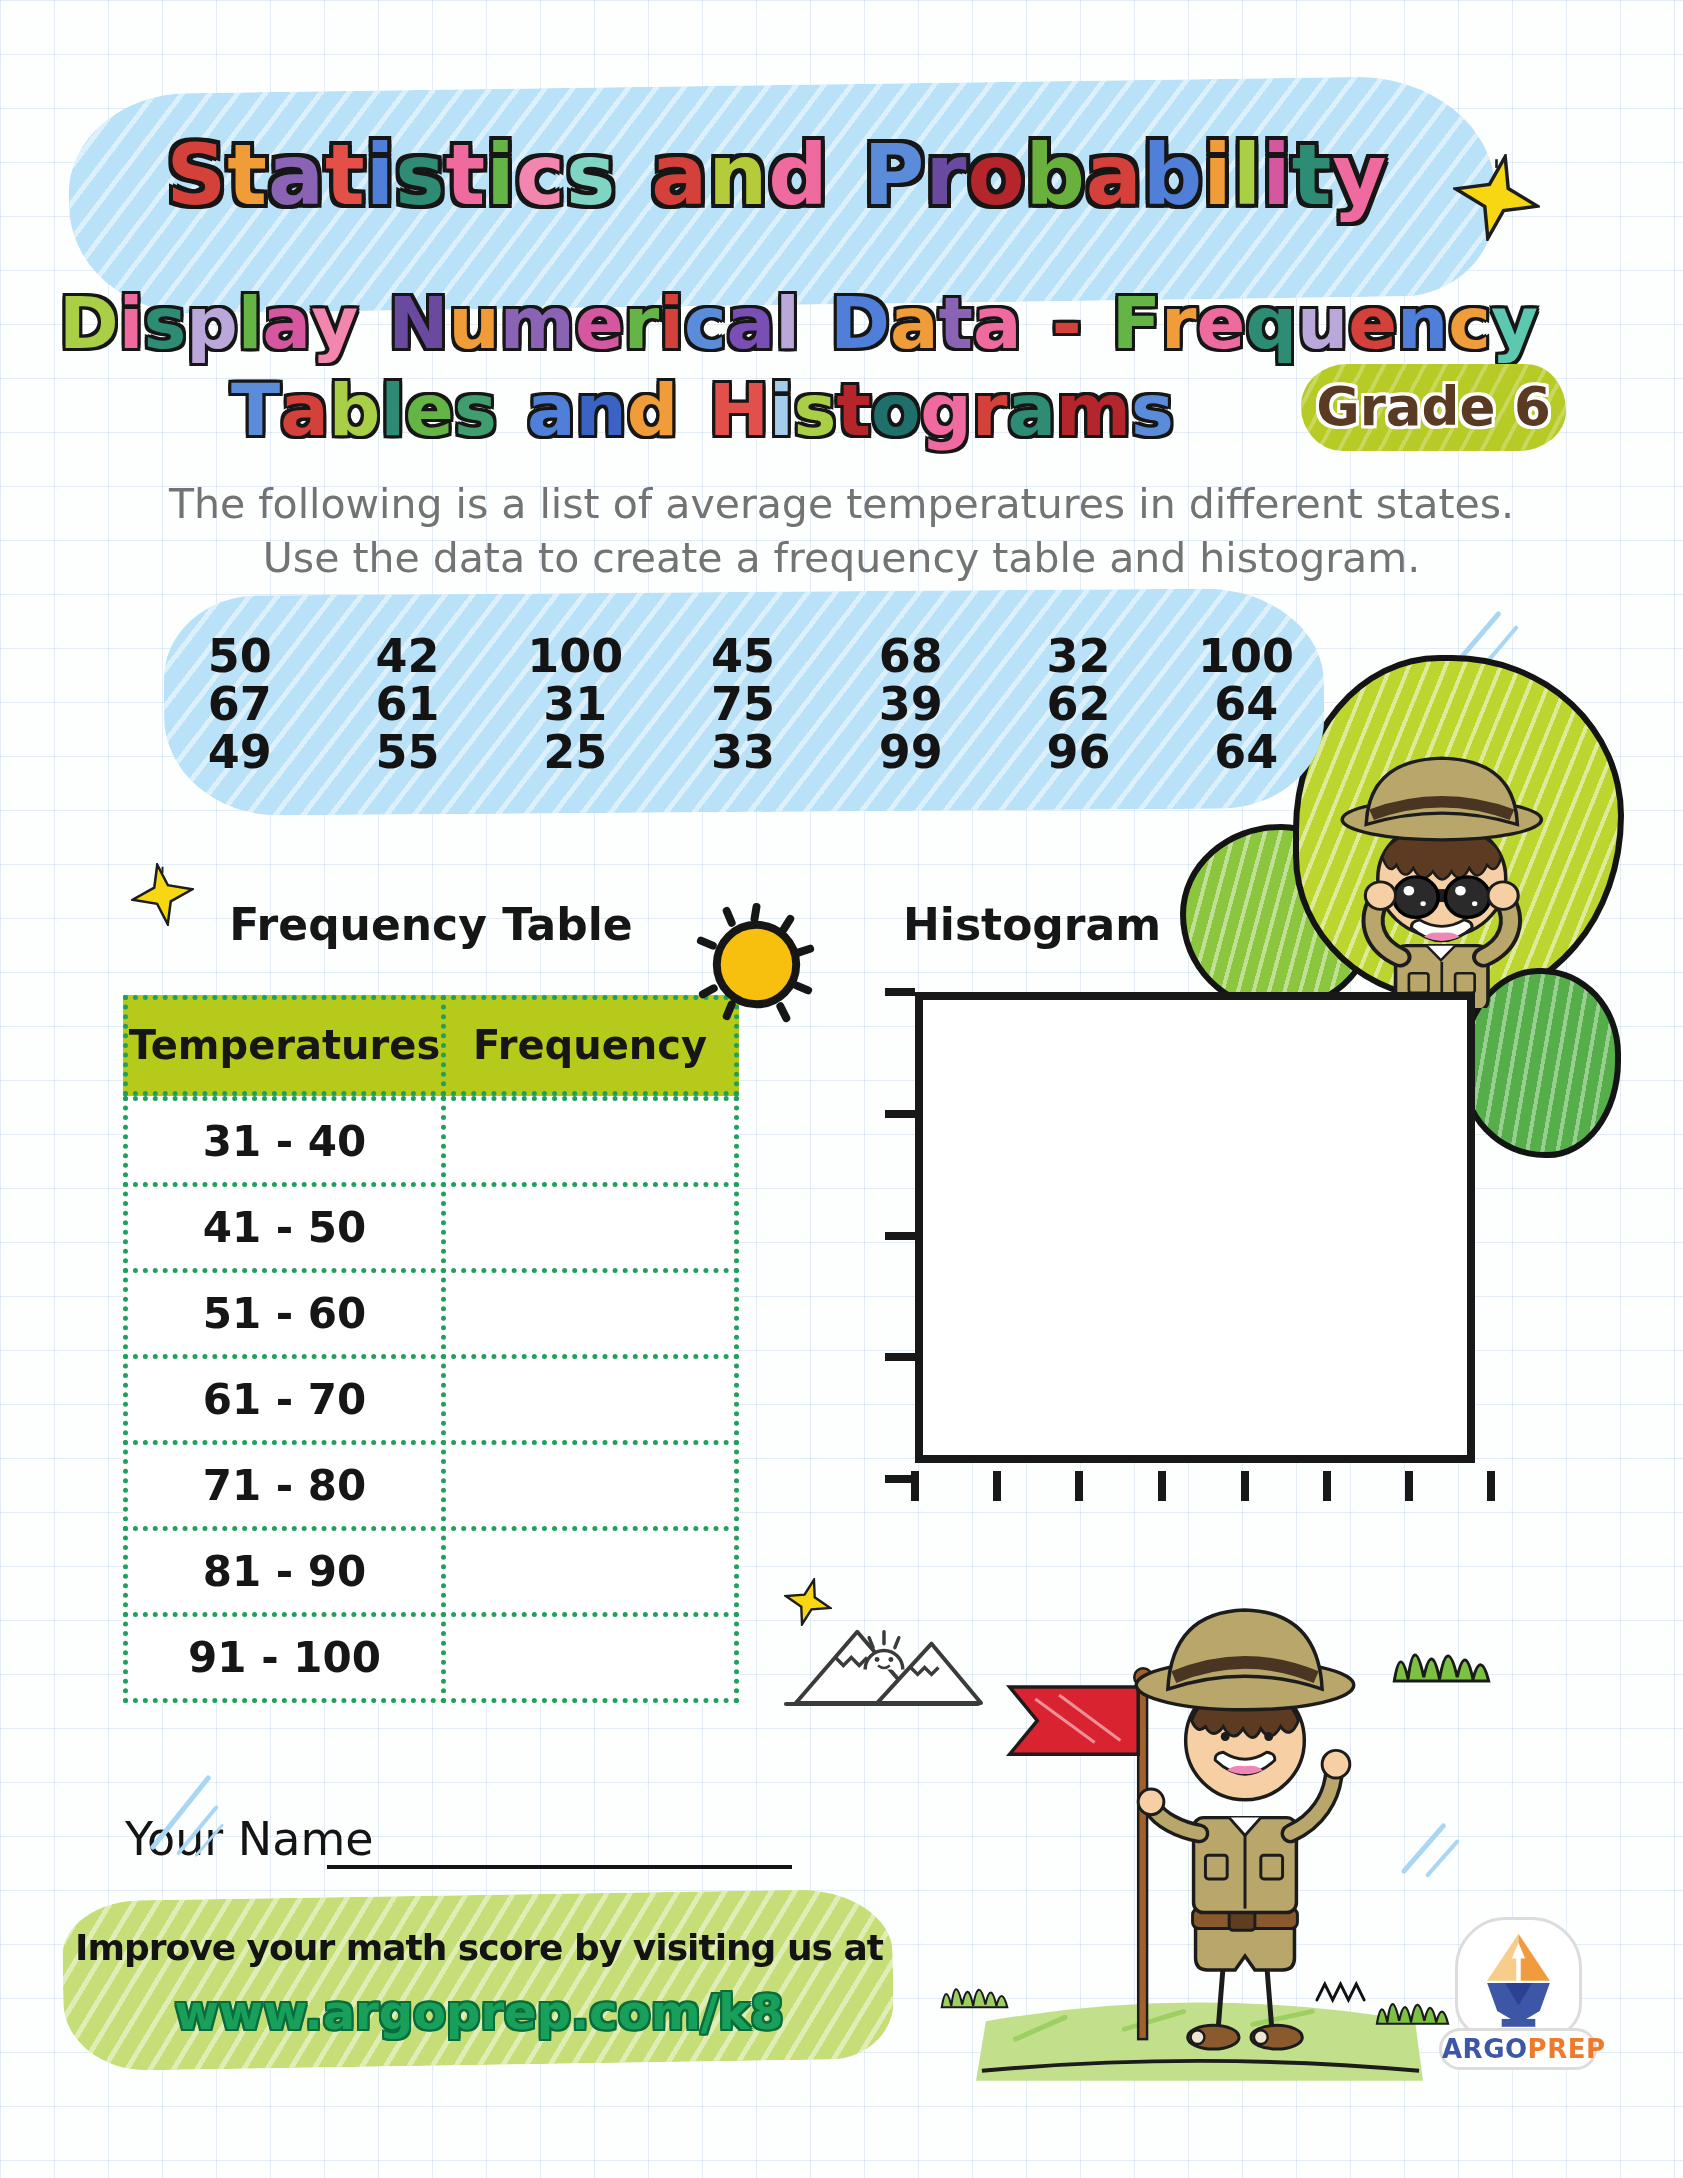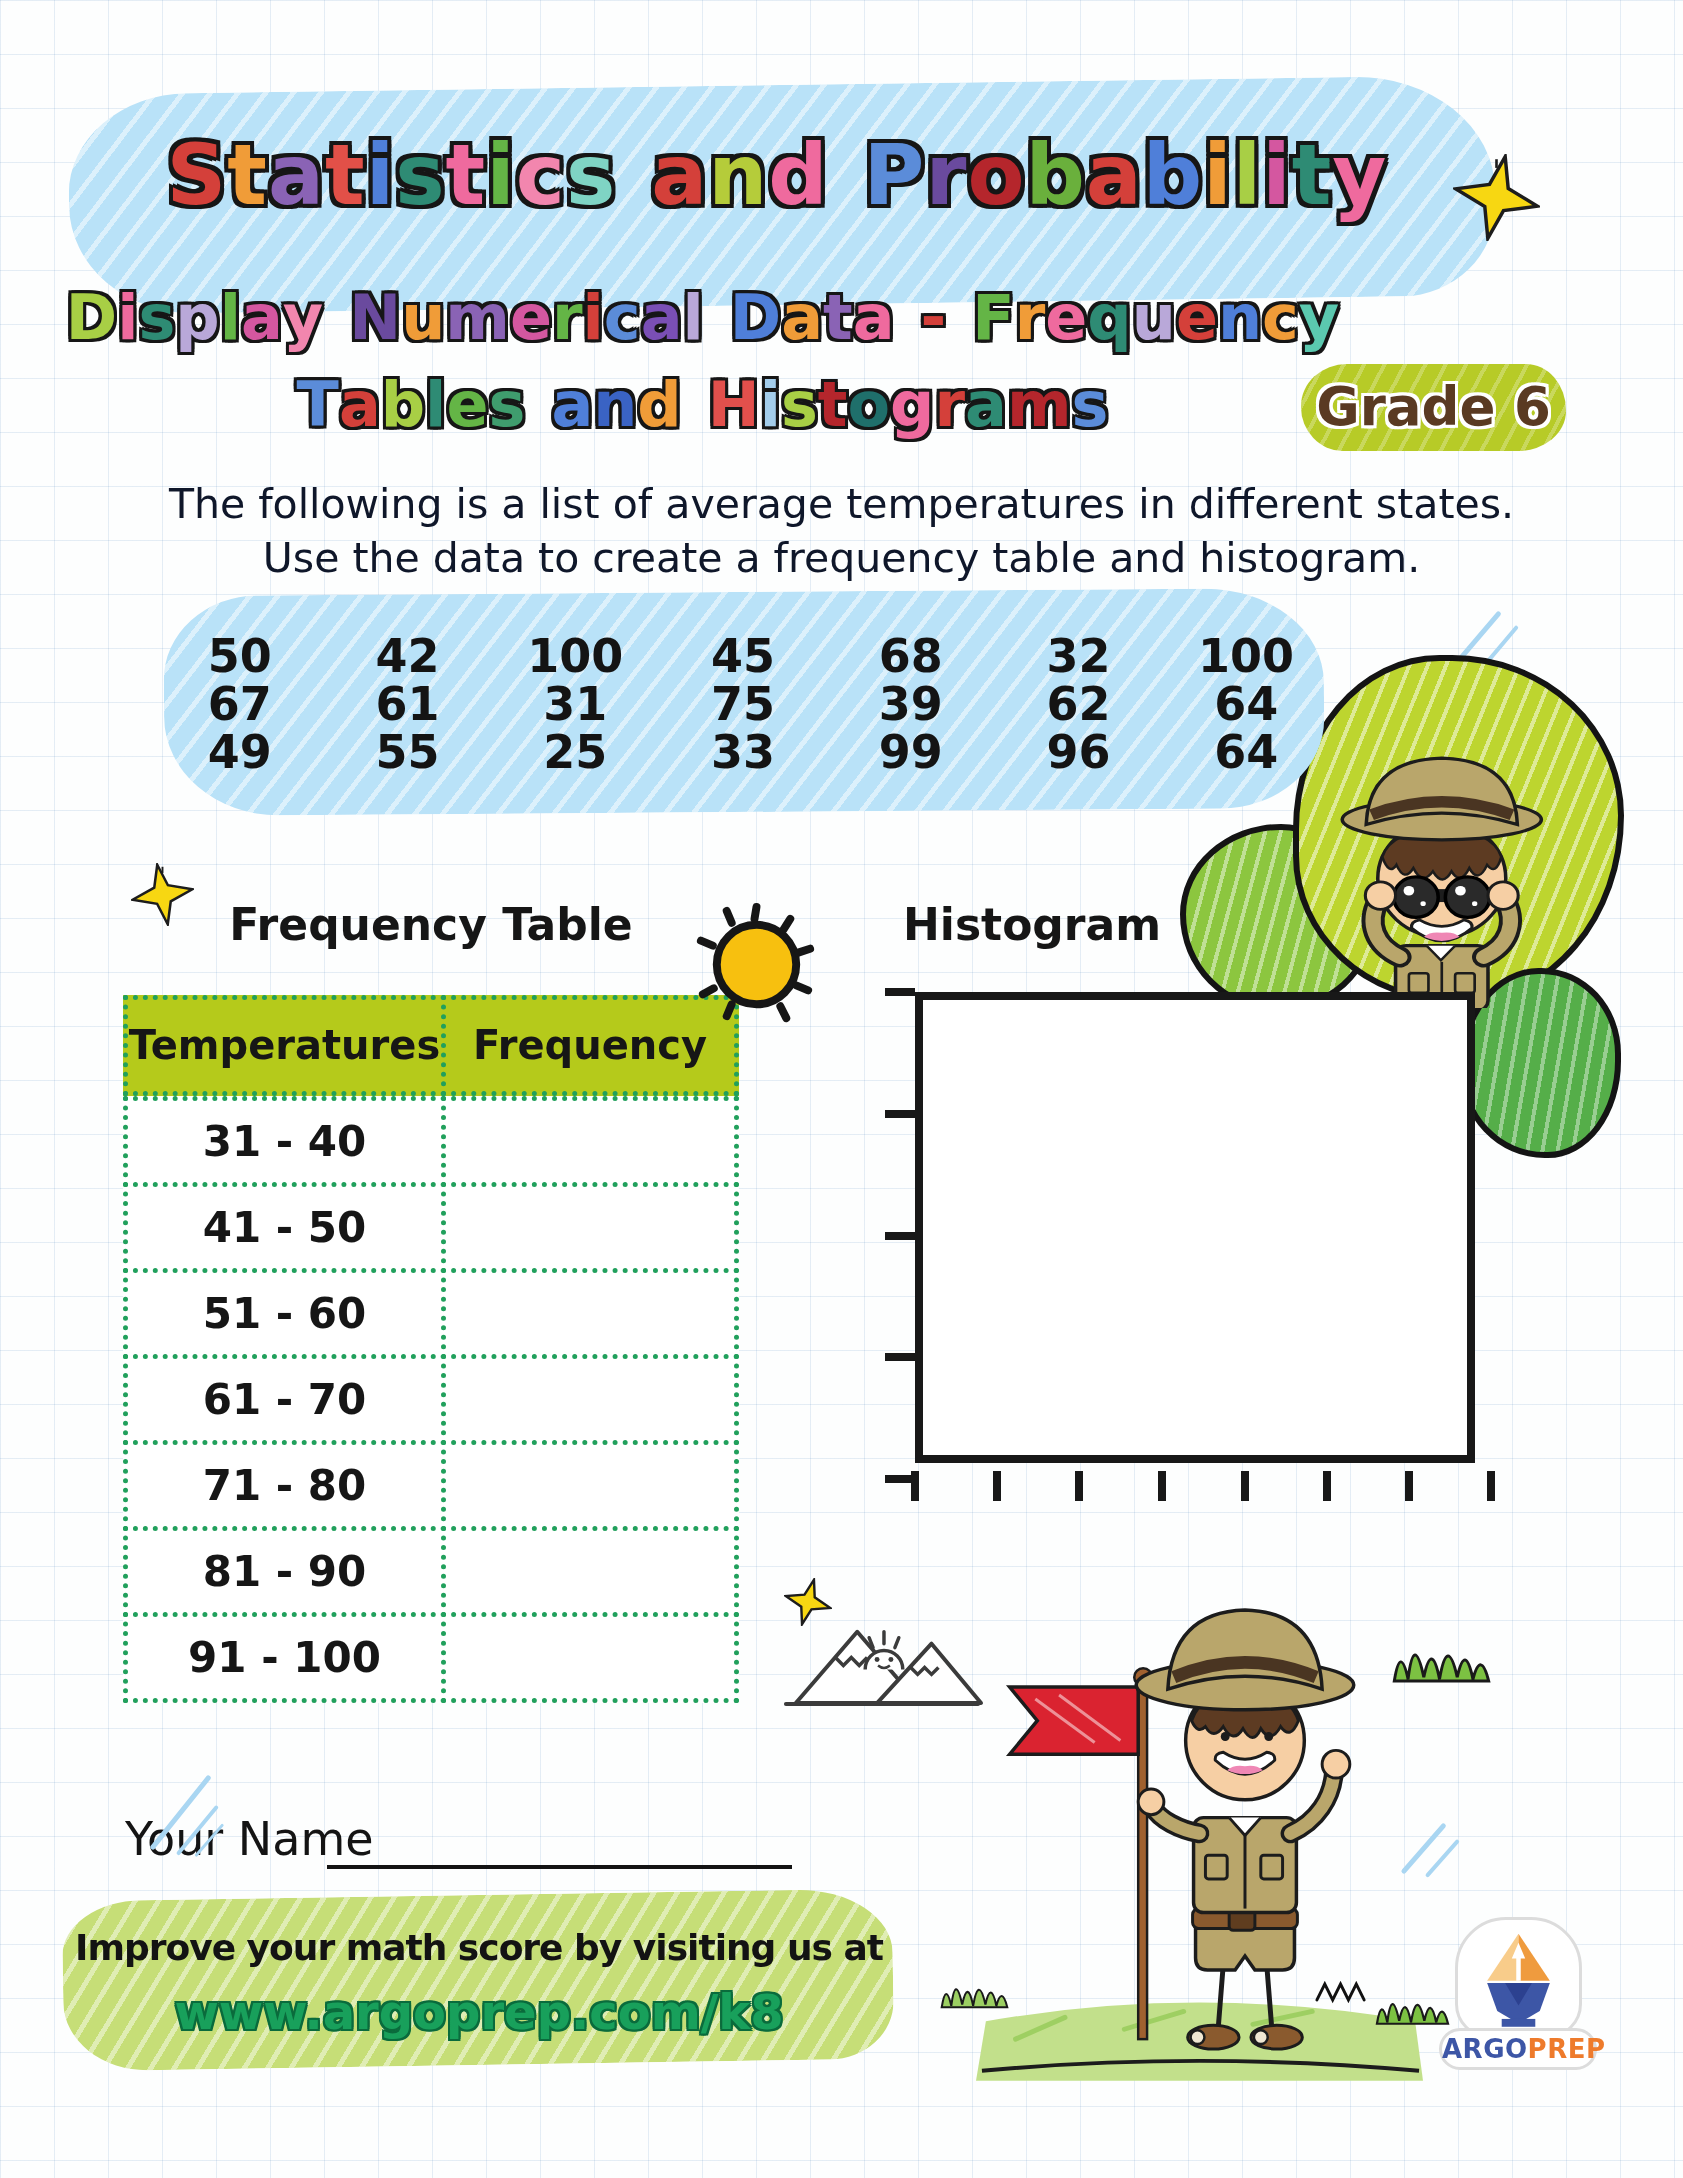--- a/index.html
+++ b/index.html
@@ -22,32 +22,32 @@
   .o3 { text-shadow:-3px -3px 0 #161616,3px -3px 0 #161616,-3px 3px 0 #161616,3px 3px 0 #161616,-3px 0 0 #161616,3px 0 0 #161616,0 -3px 0 #161616,0 3px 0 #161616; }
   .ow { text-shadow:-3px -3px 0 #fff,3px -3px 0 #fff,-3px 3px 0 #fff,3px 3px 0 #fff,-3px 0 0 #fff,3px 0 0 #fff,0 -3px 0 #fff,0 3px 0 #fff; }
   .og { text-shadow:-2px -2px 0 #0a6b3c,2px -2px 0 #0a6b3c,-2px 2px 0 #0a6b3c,2px 2px 0 #0a6b3c,-2px 0 0 #0a6b3c,2px 0 0 #0a6b3c,0 -2px 0 #0a6b3c,0 2px 0 #0a6b3c; }
 
   .scribble-blue {
     background:repeating-linear-gradient(128deg, rgba(255,255,255,0.5) 0 5px, rgba(255,255,255,0) 5px 22px), #b9e2f8;
   }
   .title-blob { left:69px; top:85px; width:1426px; height:220px;
     border-radius:119px 139px 94px 124px / 99px 114px 89px 109px; transform:rotate(-0.8deg); }
   .title-text { left:74px; top:127px; width:1406px; font-size:83px; font-weight:bold; letter-spacing:1px; }
-  .sub { left:59px; width:1287px; font-size:62px; font-weight:bold; }
+  .sub { left:59px; width:1287px; font-size:72px; font-weight:bold; }
   .sub1 { top:281px; }
   .sub2 { top:368px; }
   .letters span { display:inline-block; }
   .letters .sp { width:0.42em; }
 
   .grade-blob { left:1301px; top:364px; width:265px; height:87px;
     background:repeating-linear-gradient(118deg, rgba(255,255,255,0.25) 0 4px, rgba(255,255,255,0) 4px 18px), #b7cb27;
     border-radius:46px 40px 48px 42px / 42px 46px 40px 44px; }
   .grade-text { width:100%; line-height:85px; font-size:53px; font-weight:bold; color:#5a3a22; }
 
-  .intro { left:79px; top:477px; width:1525px; font-size:41px; line-height:54px; color:#0f172a; font-weight:500; }
+  .intro { left:79px; top:477px; width:1525px; font-size:41px; line-height:54px; color:#737373; font-weight:500; }
 
   .data-blob { left:164px; top:592px; width:1160px; height:220px;
     border-radius:94px 119px 104px 114px / 84px 94px 89px 99px; transform:rotate(-0.4deg); }
   .temps { left:156px; top:632px; width:1174px; display:grid; grid-template-columns:repeat(7,1fr); }
   .temps span { font-size:46px; font-weight:bold; color:#141414; text-align:center; line-height:48px; }
 
   .bush { position:absolute; border:6px solid #141414; }
   .bush1 { left:1293px; top:655px; width:331px; height:348px;
     background:repeating-linear-gradient(112deg, rgba(255,255,255,0.5) 0 4px, transparent 4px 17px), #bdd52f;
     border-radius:46% 54% 50% 50% / 52% 48% 56% 44%; }

